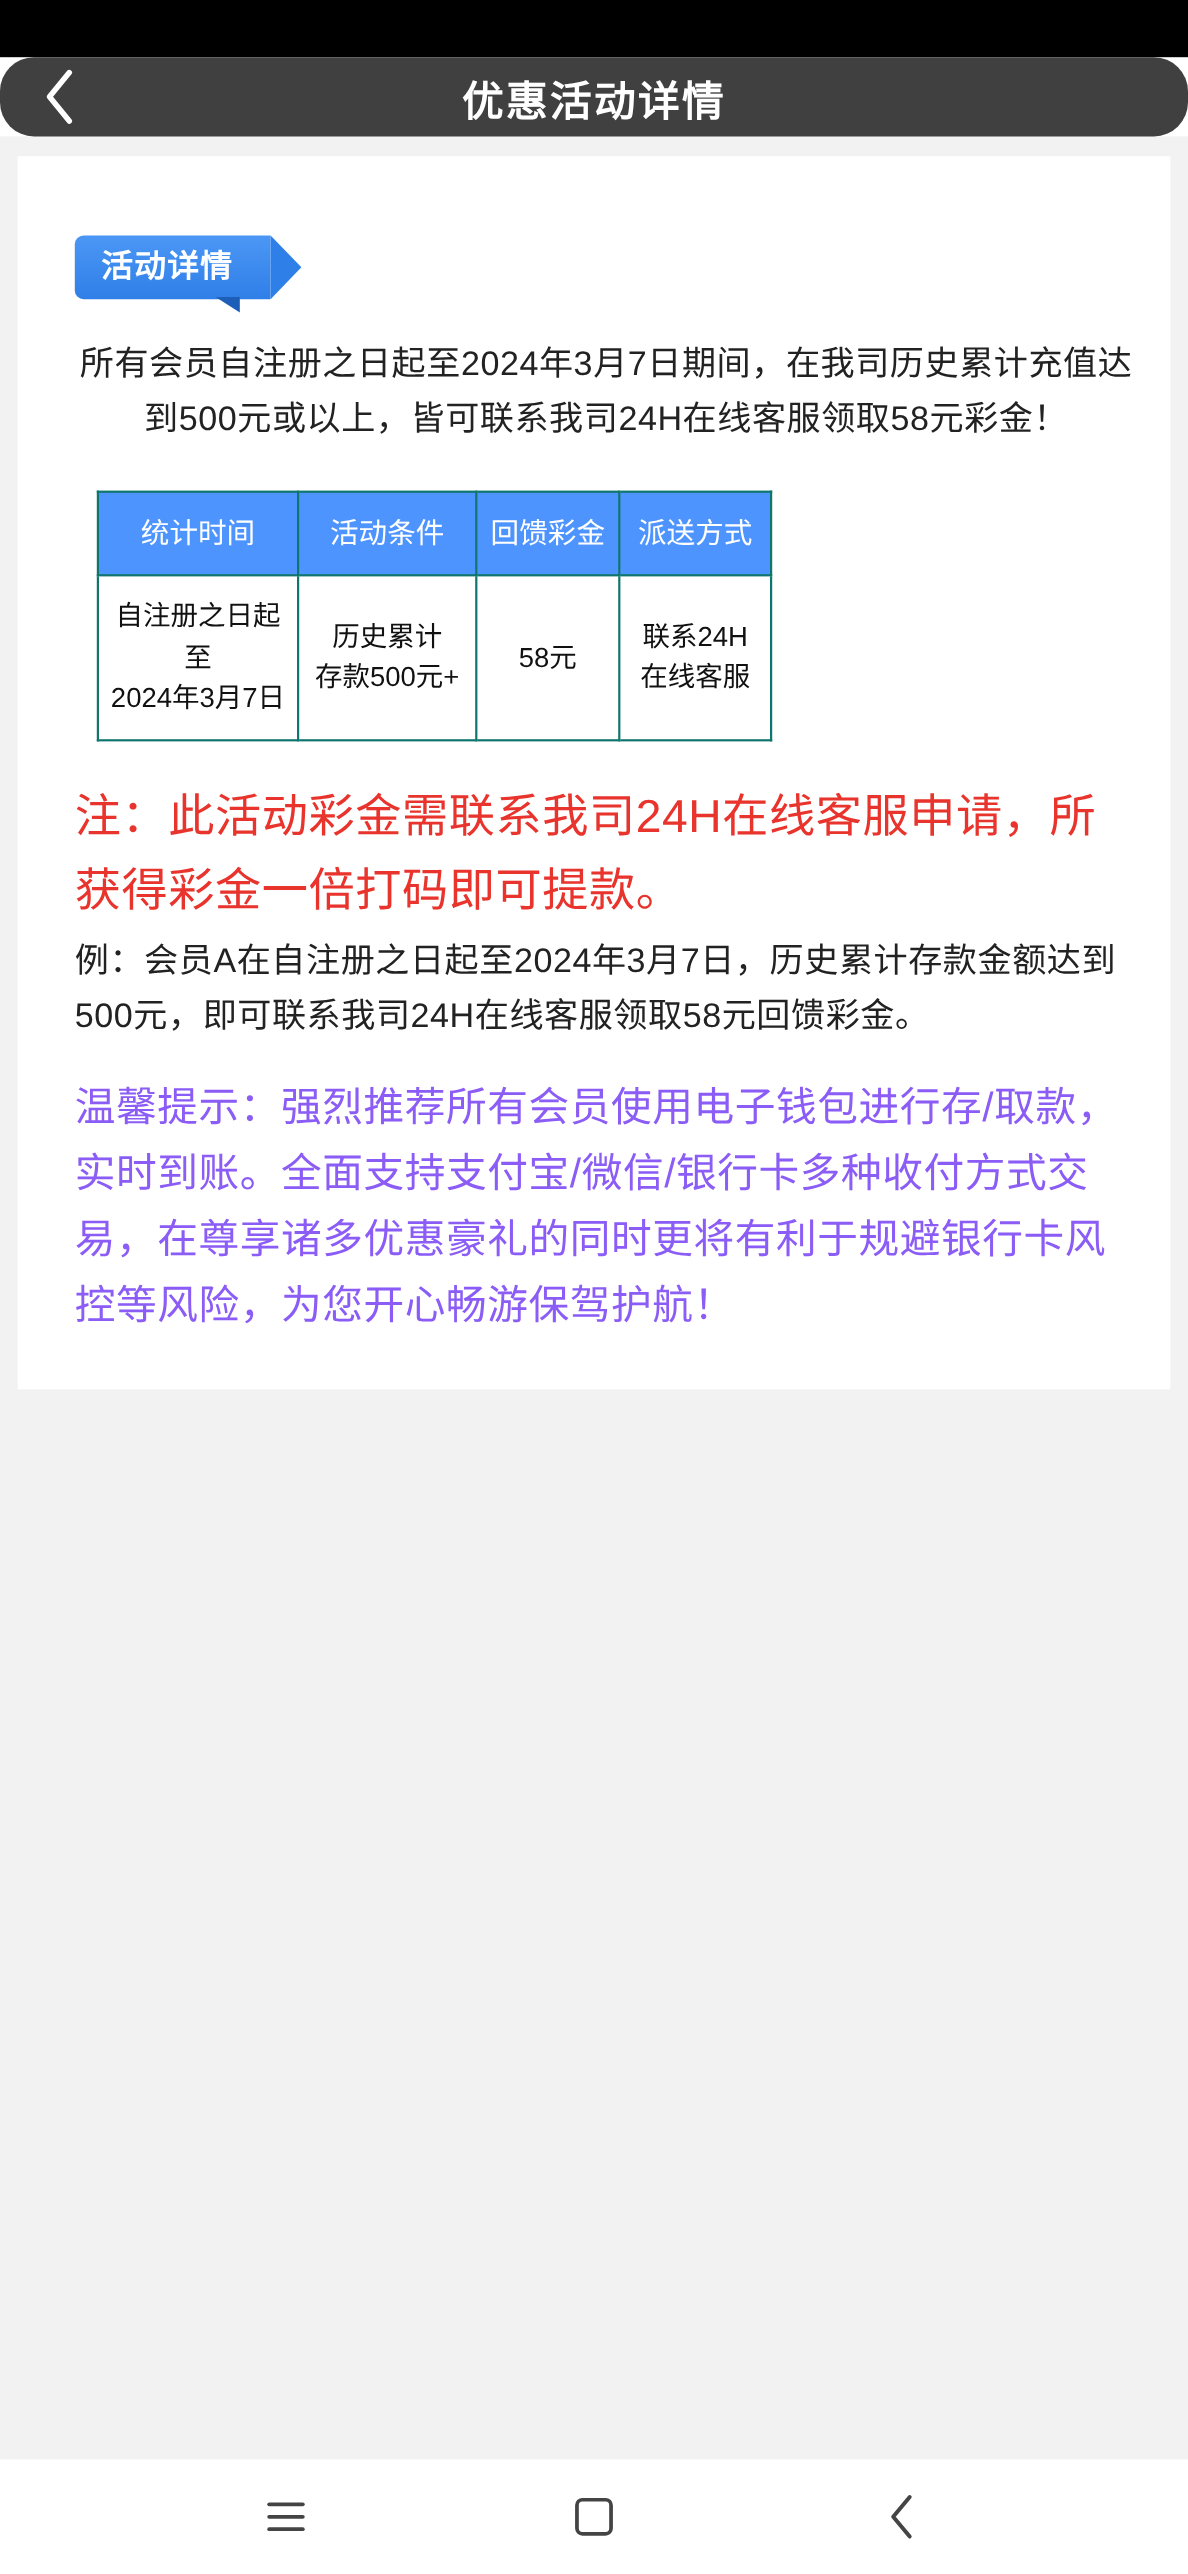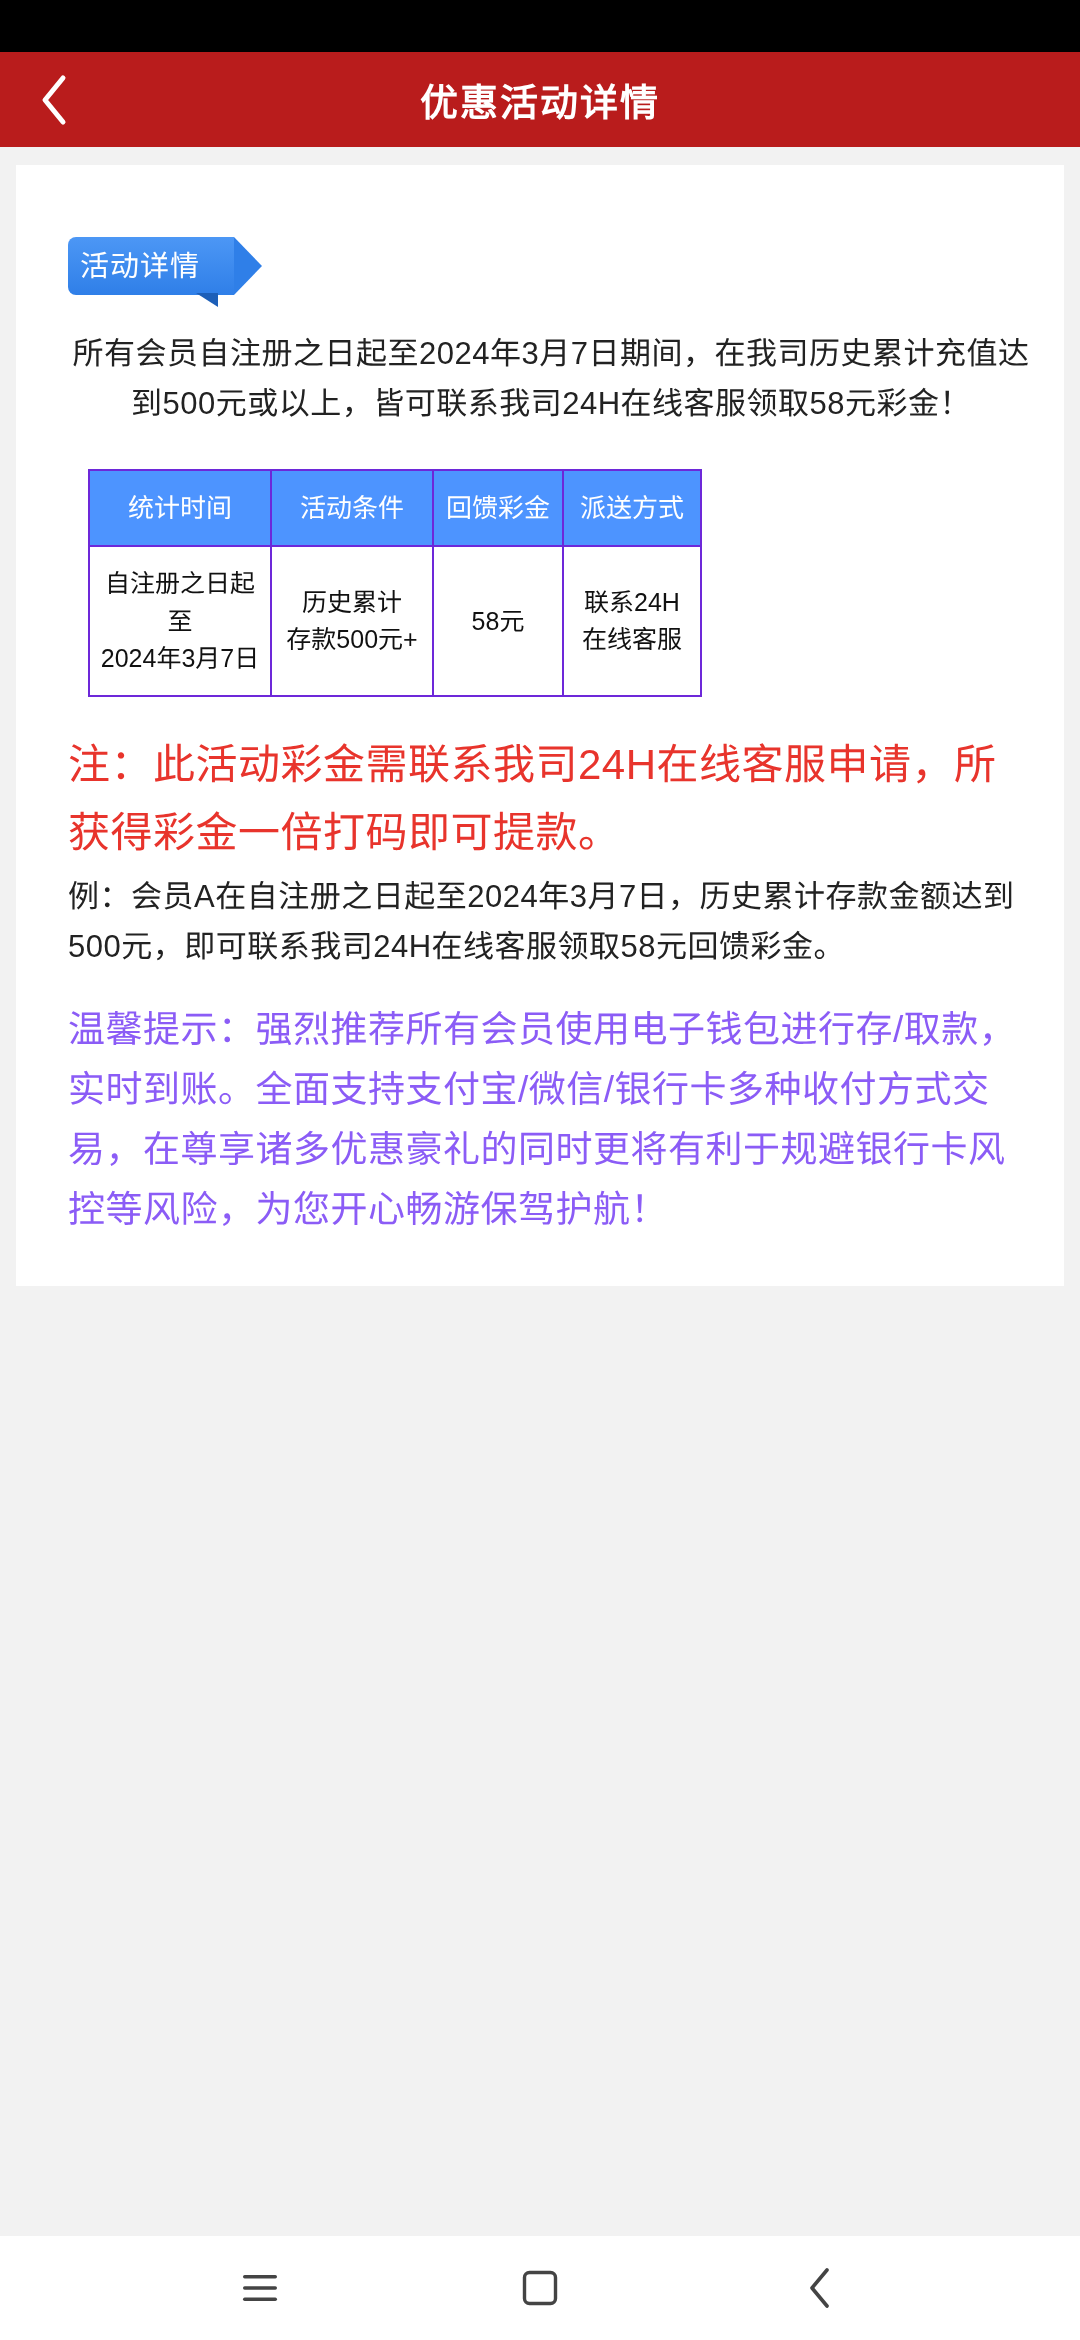--- a/index.html
+++ b/index.html
@@ -25,27 +25,28 @@
 
   
   .status-bar {
     height: 52px;
     background: #000000;
     flex: none;
   }
 
   
   .app-header {
-    height: 95px;
-    background: #b91c1c;
+    height: 72px;
+    background: #404040;
     flex: none;
     position: relative;
     display: flex;
     align-items: center;
     justify-content: center;
+    border-radius: 31px;
   }
   .back-btn {
     position: absolute;
     left: 26px;
     top: 50%;
     transform: translateY(-50%);
     width: 56px;
     height: 56px;
     display: flex;
     align-items: center;
@@ -86,24 +87,24 @@
     position: relative;
     margin: 42px 0 0 22px;
     height: 58px;
   }
   .ribbon {
     position: relative;
     display: inline-block;
     background: linear-gradient(180deg, #4c97f5 0%, #2f7fe8 100%);
     color: #ffffff;
     font-size: 29px;
-    font-weight: normal;
+    font-weight: bold;
     line-height: 58px;
     height: 58px;
-    padding: 0 34px 0 12px;
+    padding: 0 34px 0 24px;
     border-radius: 8px 0 0 8px;
     letter-spacing: 1px;
   }
   .ribbon::after {
     content: "";
     position: absolute;
     right: -28px;
     top: 0;
     width: 0;
     height: 0;
@@ -132,21 +133,21 @@
 
   
   table.info-table {
     border-collapse: collapse;
     margin: 40px 0 0 42px;
     width: 600px;
     table-layout: fixed;
   }
   table.info-table th,
   table.info-table td {
-    border: 2px solid #6d28d9;
+    border: 2px solid #0f766e;
     text-align: center;
     font-size: 25px;
     color: #111111;
     padding: 10px 4px;
     line-height: 1.5;
   }
   table.info-table th {
     background: #4d94ff;
     color: #ffffff;
     font-weight: normal;

